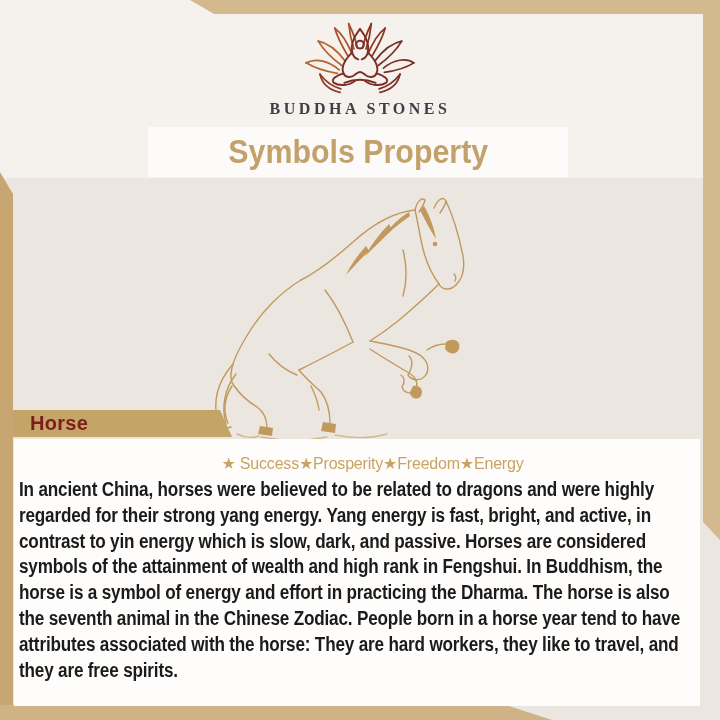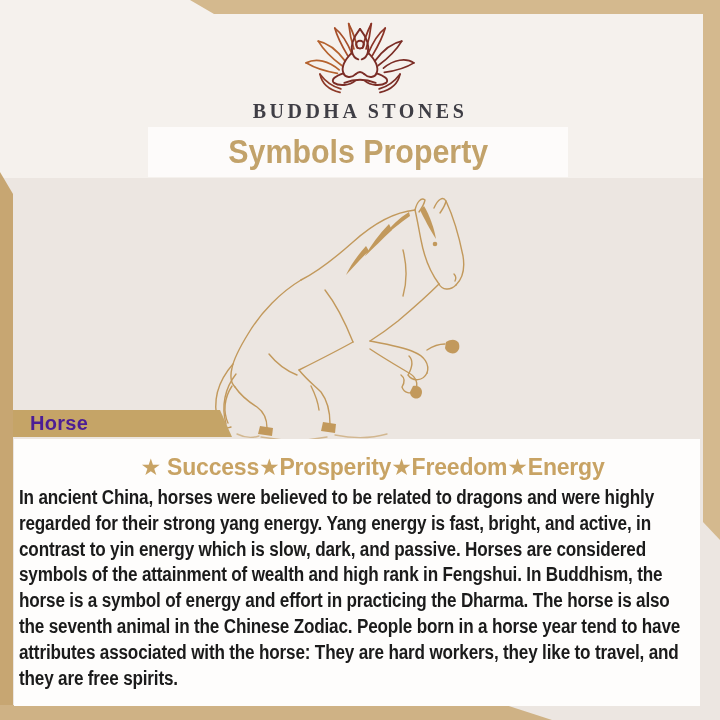--- a/index.html
+++ b/index.html
@@ -14,37 +14,37 @@
     clip-path:polygon(0 0,100% 0,100% 100%,24px 100%);}
   .band-right{position:absolute;right:0;top:0;width:17px;height:540px;background:#d4b98e;
     clip-path:polygon(0 0,100% 0,100% 100%,0 522px);}
   .band-left{position:absolute;left:0;top:172px;width:13px;height:548px;background:#c7a672;
     clip-path:polygon(0 0,100% 22px,100% 100%,0 100%);}
   .band-bottom{position:absolute;left:0;bottom:0;width:552px;height:15px;background:#cfb285;
     clip-path:polygon(0 0,506px 0,100% 100%,0 100%);}
   
   .logo{position:absolute;left:290px;top:22px;width:140px;height:80px;}
   .brand-name{position:absolute;left:0;top:100px;width:720px;text-align:center;
-    font-family:"Liberation Serif","DejaVu Serif",serif;font-size:20px;font-weight:600;
+    font-family:"Liberation Serif","DejaVu Serif",serif;font-size:16px;font-weight:600;
     letter-spacing:3.5px;color:#3f3e45;}
   
   .banner{position:absolute;left:148px;top:127px;width:420px;height:50px;background:#fdfbfa;
     display:flex;align-items:center;justify-content:center;}
   .banner h1{margin:0;font-size:33px;font-weight:bold;color:#c2a26a;
     transform:scaleX(.92);transform-origin:center;white-space:nowrap;}
   
   .horse{position:absolute;left:203px;top:194px;width:270px;height:250px;}
   
   .label-bar{position:absolute;left:13px;top:410px;width:219px;height:27px;background:#c5a467;
     clip-path:polygon(0 0,calc(100% - 12px) 0,100% 100%,0 100%);
     display:flex;align-items:center;}
-  .label-bar span{color:#4c1d95;font-size:20px;font-weight:bold;margin-left:17px;letter-spacing:.3px;}
+  .label-bar span{color:#7f1d1d;font-size:20px;font-weight:bold;margin-left:17px;letter-spacing:.3px;}
   
   .card{position:absolute;left:14px;top:439px;width:686px;height:267px;background:#fefdfc;overflow:hidden;}
-  .traits{margin:15px 0 2px;text-align:center;font-size:23px;font-weight:bold;color:#c8a364;
+  .traits{margin:15px 0 2px;text-align:center;font-size:16px;font-weight:normal;color:#c8a364;
     letter-spacing:-.2px;padding-left:31px;}
   .desc{margin:4px 0 0 5px;width:768px;transform:scaleX(.878);transform-origin:left top;
     font-size:19.5px;font-weight:bold;letter-spacing:-.2px;line-height:25.8px;color:#1b1b1b;}
 </style>
 </head>
 <body>
 
 <div class="page">
 
   <div class="top-area"></div>

